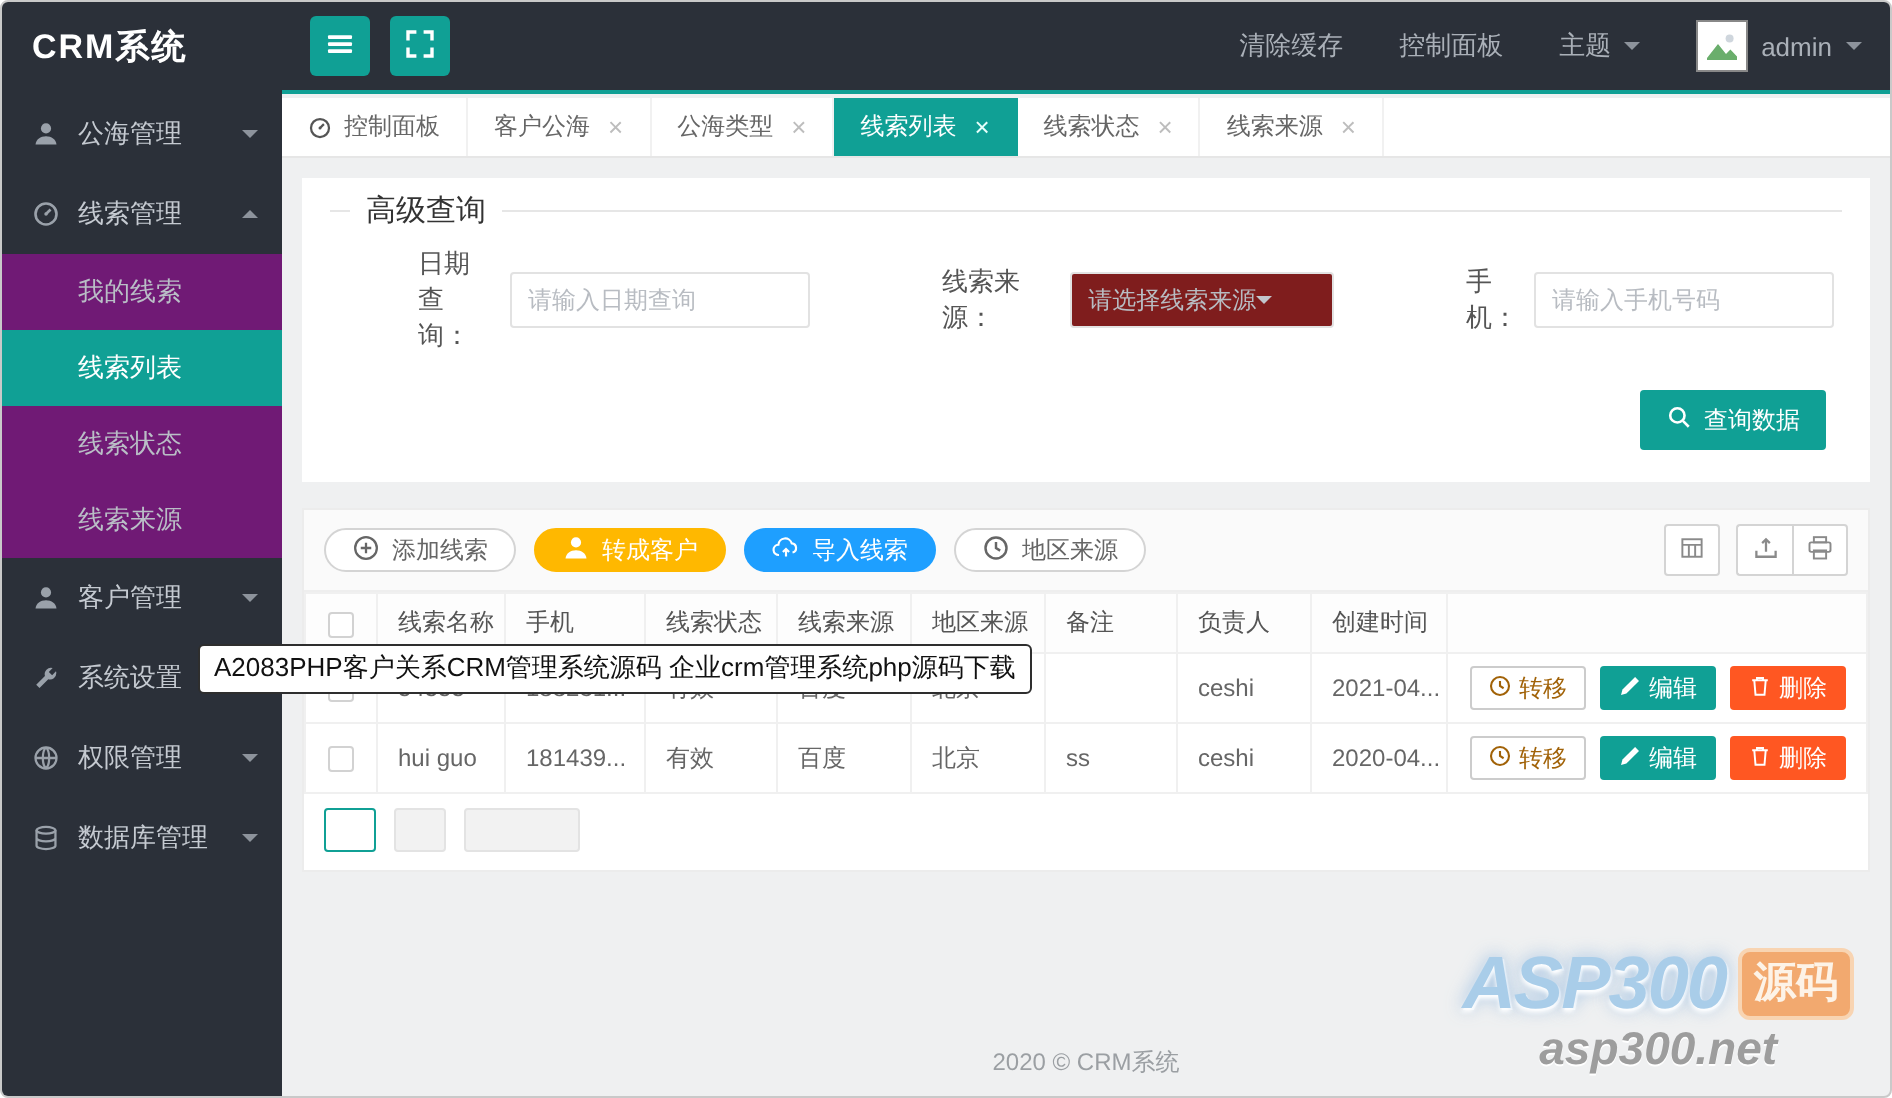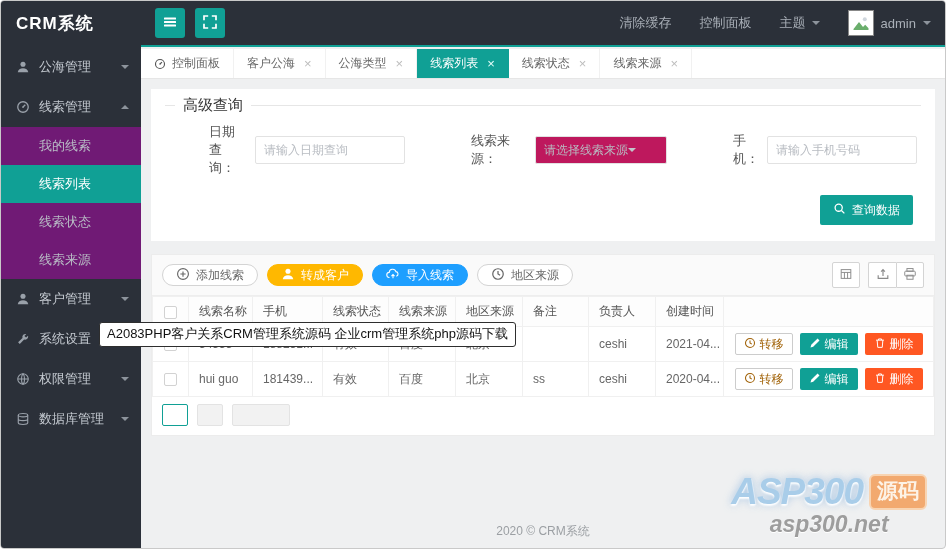--- a/index.html
+++ b/index.html
@@ -48,21 +48,21 @@
   .query-card { padding:16px 14px 14px; margin-bottom:13px; }
   .fieldset { border-top:1px solid #e6e6e6; padding:0 4px; }
   .legend { position:relative; top:-10px; left:6px; background:#fff; display:inline-block; padding:0 8px;
             font-size:15px; color:#333; }
   .fields { display:flex; align-items:center; gap:66px; margin-top:-2px; padding-left:40px; }
   .fgroup { display:flex; align-items:center; gap:8px; font-size:13px; color:#555; }
   .finput { width:150px; height:28px; border:1px solid #e2e2e2; border-radius:2px; padding:0 8px; font-size:12px;
             color:#333; font-family:inherit; }
   .finput::placeholder { color:#b8bcc2; }
   .fselect { width:150px; height:28px; border:1px solid #e2e2e2; border-radius:2px; padding:0 8px; font-size:12px;
-             color:#b8bcc2; display:flex; align-items:center; cursor:pointer; background:#be185d; }
+             color:#b8bcc2; display:flex; align-items:center; cursor:pointer; background:#7f1d1d; }
   .fselect .caret { border-top-color:#c2c6cc; margin:4px 0 0 0; }
   .query-actions { text-align:right; padding:18px 4px 2px; }
   .btn { display:inline-flex; align-items:center; gap:6px; border:none; border-radius:2px; font-size:12px;
          cursor:pointer; font-family:inherit; }
   .btn.teal { background:var(--teal,#10a095); color:#fff; height:30px; padding:4px 13px; }
   .btn svg { width:13px; height:13px; }
 
   
   .table-card { border:1px solid #ececec; }
   .toolbar { display:flex; align-items:center; padding:7px 10px; background:#fafafa; border-bottom:1px solid #eee; }

